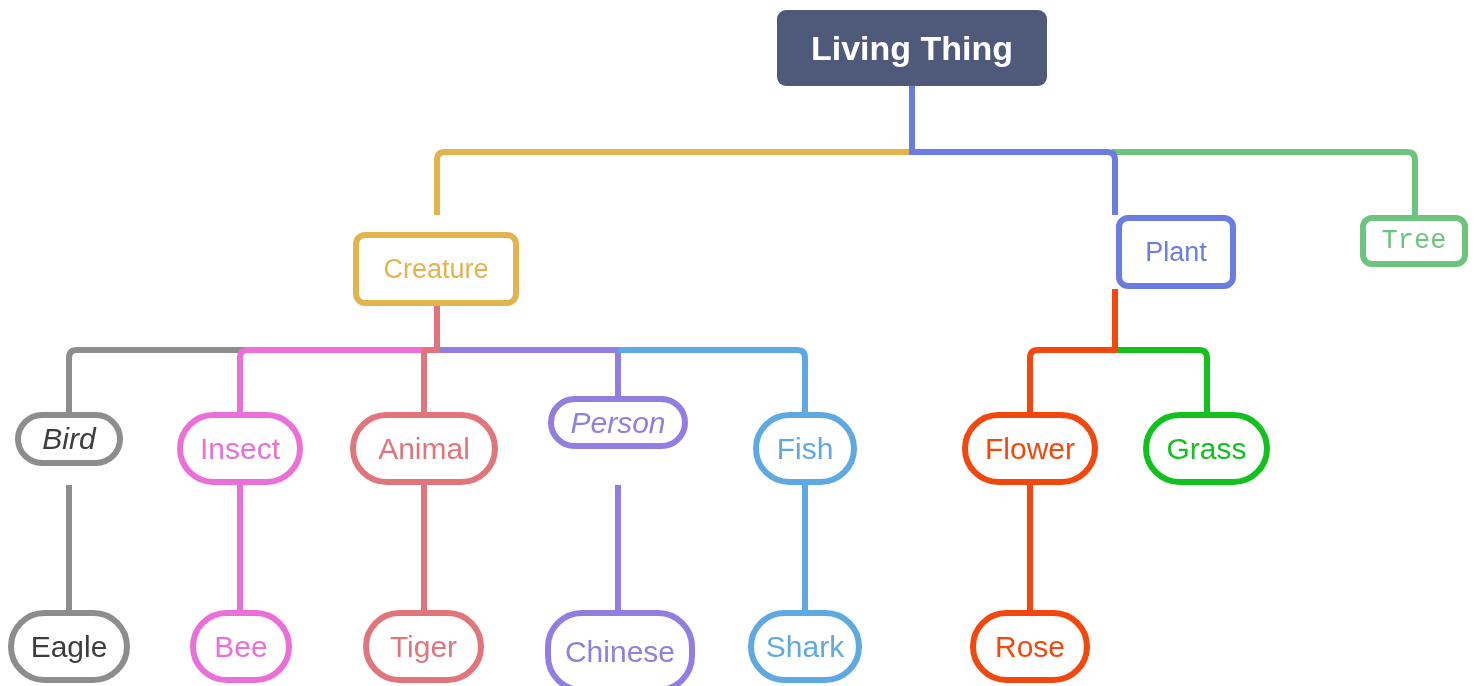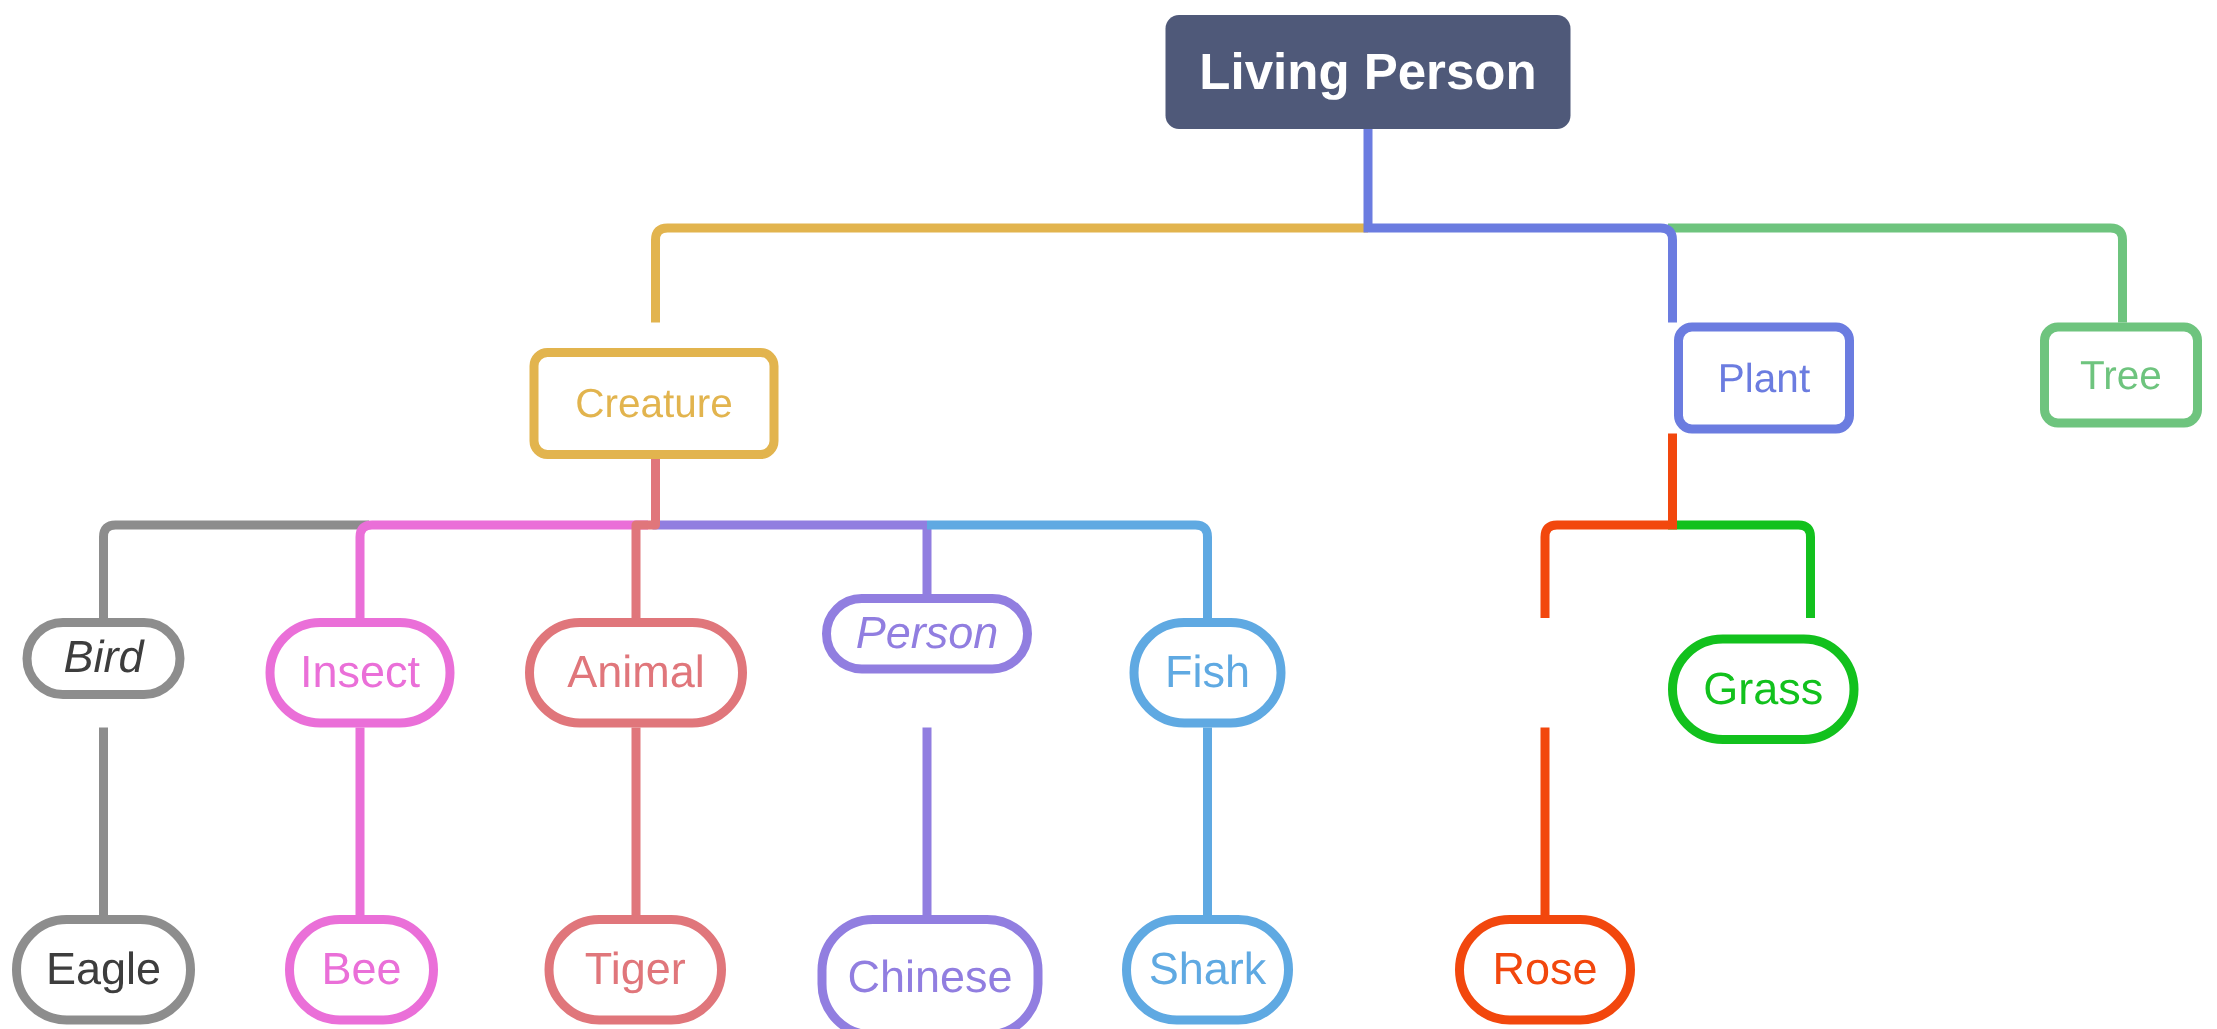--- a/index.html
+++ b/index.html
@@ -54,49 +54,52 @@
     <path d="M432 350 H248 Q240 350 240 358 V412 M240 485 V610" stroke="#ea6fd8"></path>
     <path d="M435 350 H618 M618 350 V412 M618 485 V610" stroke="#917ee0"></path>
     <path d="M618 350 H797 Q805 350 805 358 V412 M805 485 V610" stroke="#5fa9e2"></path>
     <path d="M437 289 V350 L424 350 V412 M424 485 V610" stroke="#e0767b"></path>
 
     <path d="M1112 350 H1199 Q1207 350 1207 358 V412" stroke="#12c11d"></path>
     <path d="M1115 289 V350 M1118 350 H1038 Q1030 350 1030 358 V412 M1030 485 V610" stroke="#f2470d"></path>
   </svg>
 
   <div class="node node-root" style="left: 777px; top: 10px; width: 270px; height: 76px; --node-color: #4f5979;">
-    <span>Living Person</span>
+    <span>Living Thing</span>
   </div>
 
   <div class="node node-box" style="left: 353px; top: 232px; width: 166px; height: 74px; --node-color: #e2b44e;">
     <span>Creature</span>
   </div>
   <div class="node node-box" style="left: 1116px; top: 215px; width: 120px; height: 74px; --node-color: #6b7ce0;">
     <span>Plant</span>
   </div>
-  <div class="node node-box" style="left: 1360px; top: 215px; width: 108px; height: 70px; --node-color: #6ec47e;">
+  <div class="node node-box" style="left: 1360px; top: 215px; width: 108px; height: 52px; font-family: Liberation Mono, monospace; --node-color: #6ec47e;">
     <span>Tree</span>
   </div>
 
   <div class="node node-pill" style="left: 15px; top: 412px; width: 108px; height: 54px; font-style: italic; --node-color: #8d8d8d; --text-color: #3d3d3d;">
     <span>Bird</span>
   </div>
   <div class="node node-pill" style="left: 177px; top: 412px; width: 126px; height: 73px; --node-color: #ea6fd8;">
     <span>Insect</span>
   </div>
   <div class="node node-pill" style="left: 350px; top: 412px; width: 148px; height: 73px; --node-color: #e0767b;">
     <span>Animal</span>
   </div>
   <div class="node node-pill" style="left: 548px; top: 396px; width: 140px; height: 53px; font-style: italic; --node-color: #917ee0;">
     <span>Person</span>
   </div>
   <div class="node node-pill" style="left: 753px; top: 412px; width: 104px; height: 73px; --node-color: #5fa9e2;">
     <span>Fish</span>
   </div>
-  <div class="node node-pill" style="left: 1112px; top: 412px; width: 127px; height: 73px; margin-top: 11px; --node-color: #12c11d;">
+  <div class="node node-pill" style="left: 962px; top: 412px; width: 136px; height: 73px; --node-color: #f2470d;">
+    <span>Flower</span>
+  </div>
+  <div class="node node-pill" style="left: 1143px; top: 412px; width: 127px; height: 73px; --node-color: #12c11d;">
     <span>Grass</span>
   </div>
 
   <div class="node node-pill" style="left: 8px; top: 610px; width: 122px; height: 73px; --node-color: #8d8d8d; --text-color: #3d3d3d;">
     <span>Eagle</span>
   </div>
   <div class="node node-pill" style="left: 190px; top: 610px; width: 102px; height: 73px; --node-color: #ea6fd8;">
     <span>Bee</span>
   </div>
   <div class="node node-pill" style="left: 363px; top: 610px; width: 121px; height: 73px; --node-color: #e0767b;">

